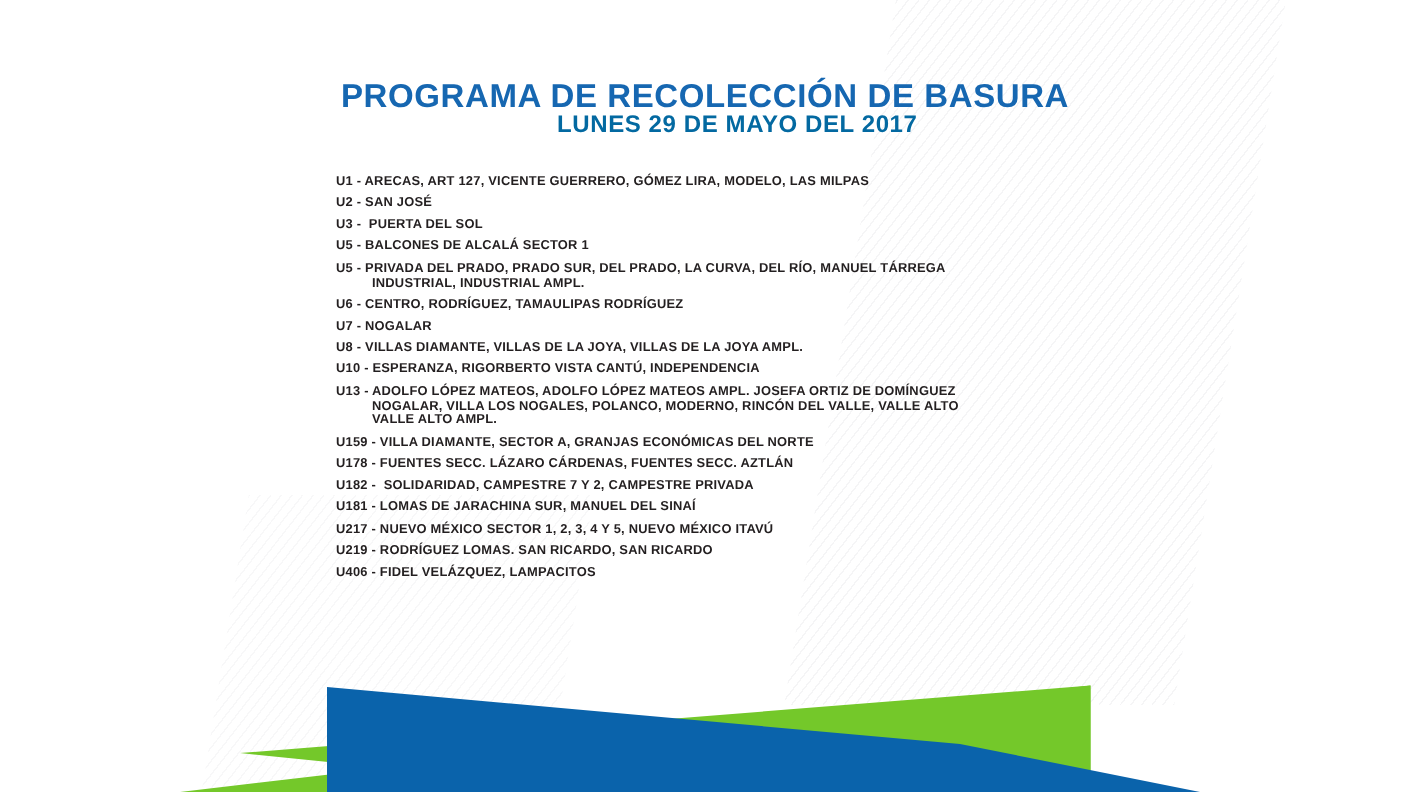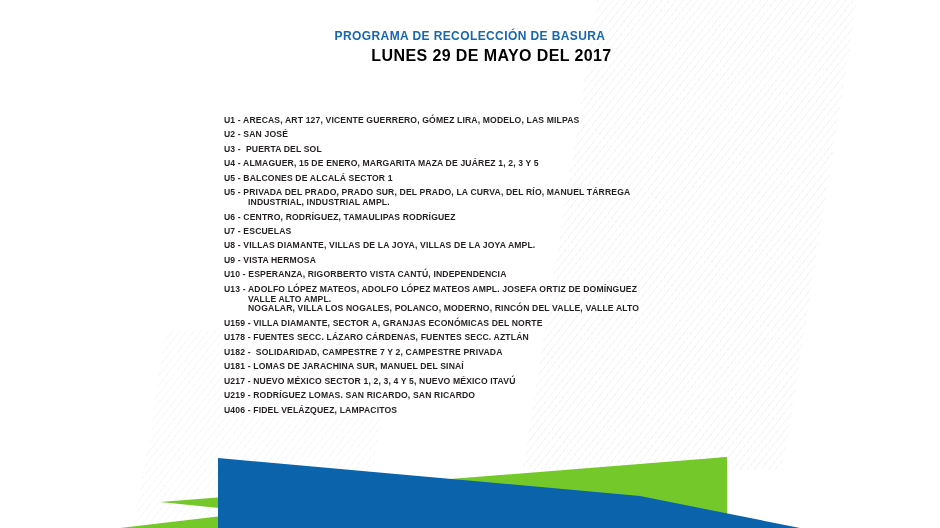--- a/index.html
+++ b/index.html
@@ -50,32 +50,33 @@
   }
 
   .header {
     position: absolute;
     top: 26px;
     left: 0;
     width: 940px;
     text-align: center;
   }
   .title {
-    font-size: 12px;
+    font-size: 22px;
     font-weight: bold;
     letter-spacing: 0.4px;
     color: #1667B1;
     line-height: 20px;
     white-space: nowrap;
+    margin-top: 28px;
   }
   .subtitle {
     font-size: 16px;
     font-weight: bold;
     letter-spacing: 0.4px;
-    color: #000000;
+    color: #0369a1;
     line-height: 19px;
     white-space: nowrap;
     padding-left: 43px;
   }
 
   .route-list {
     position: absolute;
     top: 116px;
     left: 224px;
     width: 500px;
@@ -113,29 +114,27 @@
 
   <div class="header">
     <div class="title">PROGRAMA DE RECOLECCIÓN DE BASURA</div>
     <div class="subtitle">LUNES 29 DE MAYO DEL 2017</div>
   </div>
 
   <div class="route-list">
       <div class="route-item"><span>U1 - ARECAS, ART 127, VICENTE GUERRERO, GÓMEZ LIRA, MODELO, LAS MILPAS</span></div>
       <div class="route-item"><span>U2 - SAN JOSÉ</span></div>
       <div class="route-item"><span>U3 -  PUERTA DEL SOL</span></div>
-      <div class="route-item"><span>U4 - ALMAGUER, 15 DE ENERO, MARGARITA MAZA DE JUÁREZ 1, 2, 3 Y 5</span></div>
       <div class="route-item"><span>U5 - BALCONES DE ALCALÁ SECTOR 1</span></div>
       <div class="route-item"><span>U5 - PRIVADA DEL PRADO, PRADO SUR, DEL PRADO, LA CURVA, DEL RÍO, MANUEL TÁRREGA</span><span class="cont">INDUSTRIAL, INDUSTRIAL AMPL.</span></div>
       <div class="route-item"><span>U6 - CENTRO, RODRÍGUEZ, TAMAULIPAS RODRÍGUEZ</span></div>
-      <div class="route-item"><span>U7 - ESCUELAS</span></div>
+      <div class="route-item"><span>U7 - NOGALAR</span></div>
       <div class="route-item"><span>U8 - VILLAS DIAMANTE, VILLAS DE LA JOYA, VILLAS DE LA JOYA AMPL.</span></div>
-      <div class="route-item"><span>U9 - VISTA HERMOSA</span></div>
       <div class="route-item"><span>U10 - ESPERANZA, RIGORBERTO VISTA CANTÚ, INDEPENDENCIA</span></div>
-      <div class="route-item"><span>U13 - ADOLFO LÓPEZ MATEOS, ADOLFO LÓPEZ MATEOS AMPL. JOSEFA ORTIZ DE DOMÍNGUEZ</span><span class="cont">VALLE ALTO AMPL.</span><span class="cont">NOGALAR, VILLA LOS NOGALES, POLANCO, MODERNO, RINCÓN DEL VALLE, VALLE ALTO</span></div>
+      <div class="route-item"><span>U13 - ADOLFO LÓPEZ MATEOS, ADOLFO LÓPEZ MATEOS AMPL. JOSEFA ORTIZ DE DOMÍNGUEZ</span><span class="cont">NOGALAR, VILLA LOS NOGALES, POLANCO, MODERNO, RINCÓN DEL VALLE, VALLE ALTO</span><span class="cont">VALLE ALTO AMPL.</span></div>
       <div class="route-item"><span>U159 - VILLA DIAMANTE, SECTOR A, GRANJAS ECONÓMICAS DEL NORTE</span></div>
       <div class="route-item"><span>U178 - FUENTES SECC. LÁZARO CÁRDENAS, FUENTES SECC. AZTLÁN</span></div>
       <div class="route-item"><span>U182 -  SOLIDARIDAD, CAMPESTRE 7 Y 2, CAMPESTRE PRIVADA</span></div>
       <div class="route-item"><span>U181 - LOMAS DE JARACHINA SUR, MANUEL DEL SINAÍ</span></div>
       <div class="route-item"><span>U217 - NUEVO MÉXICO SECTOR 1, 2, 3, 4 Y 5, NUEVO MÉXICO ITAVÚ</span></div>
       <div class="route-item"><span>U219 - RODRÍGUEZ LOMAS. SAN RICARDO, SAN RICARDO</span></div>
       <div class="route-item"><span>U406 - FIDEL VELÁZQUEZ, LAMPACITOS</span></div>
     </div>
 
   <svg class="wedges" viewBox="0 0 940 100" preserveAspectRatio="none" xmlns="http://www.w3.org/2000/svg">

